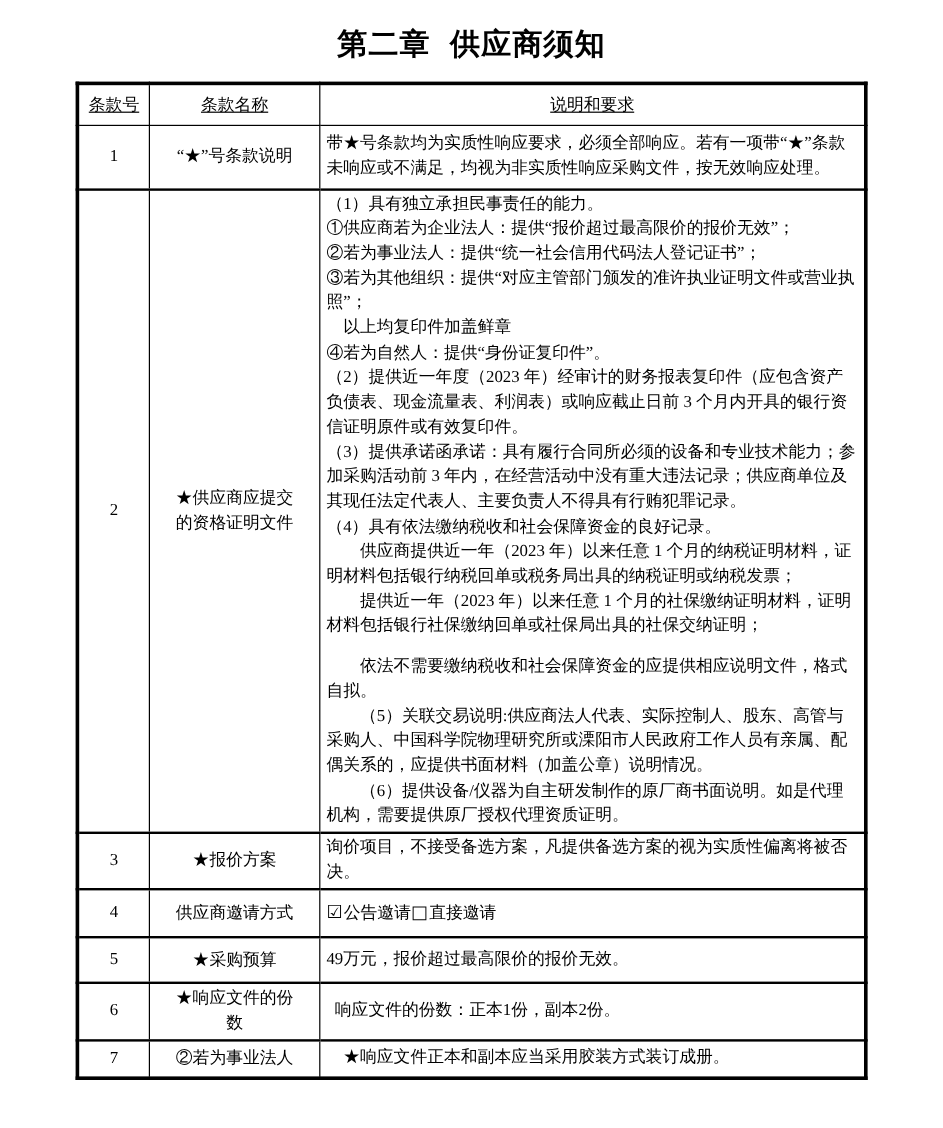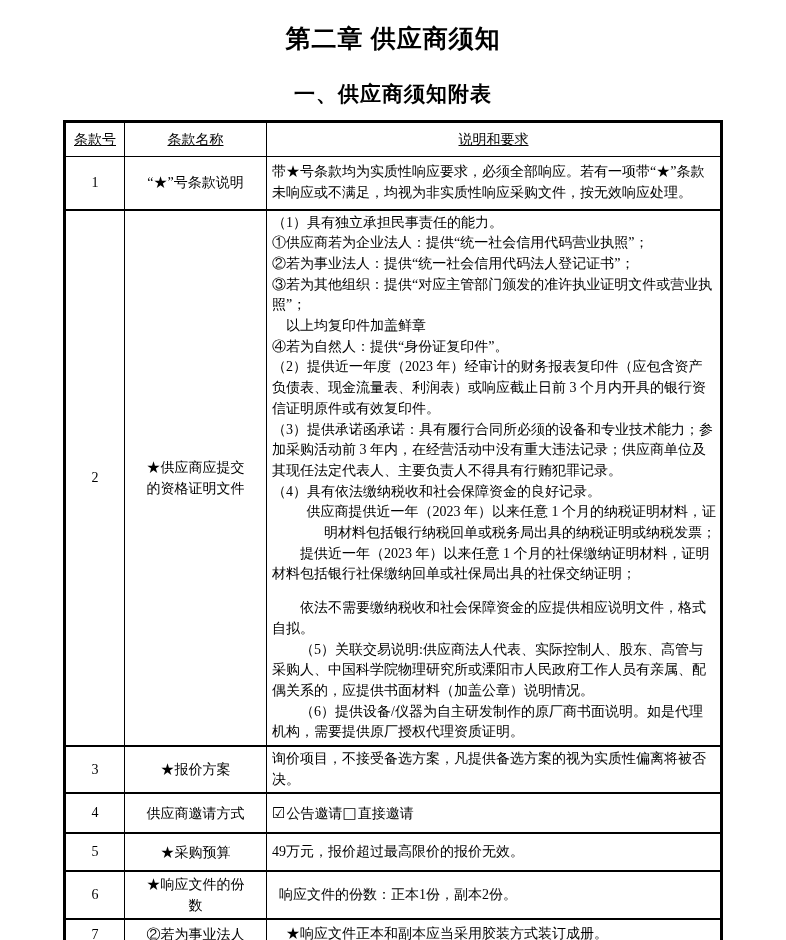--- a/index.html
+++ b/index.html
@@ -8,21 +8,21 @@
     width: 786px; height: 940px;
     font-family: "Liberation Serif", "DejaVu Serif", serif;
     color: #000;
     overflow: hidden;
   }
   .page { position: relative; width: 786px; height: 940px; background: #fff; }
 
   .chapter-title {
     margin: 24px 0 0 0;
     text-align: center;
-    font-family: Liberation Serif, serif;
+    font-family: Liberation Mono, monospace;
     font-size: 25px;
     font-weight: bold;
     letter-spacing: 1px;
     line-height: 30px;
   }
   .section-title {
     margin: 28px 0 0 0;
     text-align: center;
     font-family: "Liberation Sans", "DejaVu Sans", sans-serif;
     font-size: 21px;
@@ -70,21 +70,20 @@
     font-family: "DejaVu Sans", sans-serif;
     font-size: 15px;
     margin-right: 1px;
   }
 </style>
 </head>
 <body>
 
 <div class="page">
   <h1 class="chapter-title">第二章 供应商须知</h1>
-  <h2 class="section-title">一、供应商须知附表</h2>
 
   <table class="notice-table">
     <colgroup>
       <col style="width:60px">
       <col style="width:142px">
       <col style="width:455px">
     </colgroup>
     <thead>
       <tr>
         <th>条款号</th>
@@ -98,29 +97,29 @@
           <td class="cell-name">“★”号条款说明</td>
           <td class="cell-desc">
             <p>带★号条款均为实质性响应要求，必须全部响应。若有一项带“★”条款未响应或不满足，均视为非实质性响应采购文件，按无效响应处理。</p>
           </td>
         </tr>
         <tr>
           <td class="cell-no">2</td>
           <td class="cell-name">★供应商应提交的资格证明文件</td>
           <td class="cell-desc">
             <p>（1）具有独立承担民事责任的能力。</p>
-            <p>①供应商若为企业法人：提供“统一社会信用代码营业执照”；</p>
+            <p>①供应商若为企业法人：提供“报价超过最高限价的报价无效”；</p>
             <p>②若为事业法人：提供“统一社会信用代码法人登记证书”；</p>
             <p>③若为其他组织：提供“对应主管部门颁发的准许执业证明文件或营业执照”；</p>
             <p style="text-indent: 1em;">以上均复印件加盖鲜章</p>
             <p>④若为自然人：提供“身份证复印件”。</p>
             <p>（2）提供近一年度（2023 年）经审计的财务报表复印件（应包含资产负债表、现金流量表、利润表）或响应截止日前 3 个月内开具的银行资信证明原件或有效复印件。</p>
             <p>（3）提供承诺函承诺：具有履行合同所必须的设备和专业技术能力；参加采购活动前 3 年内，在经营活动中没有重大违法记录；供应商单位及其现任法定代表人、主要负责人不得具有行贿犯罪记录。</p>
             <p>（4）具有依法缴纳税收和社会保障资金的良好记录。</p>
-            <p style="text-indent: 2em; text-align: right;">供应商提供近一年（2023 年）以来任意 1 个月的纳税证明材料，证明材料包括银行纳税回单或税务局出具的纳税证明或纳税发票；</p>
+            <p style="text-indent: 2em;">供应商提供近一年（2023 年）以来任意 1 个月的纳税证明材料，证明材料包括银行纳税回单或税务局出具的纳税证明或纳税发票；</p>
             <p style="text-indent: 2em;">提供近一年（2023 年）以来任意 1 个月的社保缴纳证明材料，证明材料包括银行社保缴纳回单或社保局出具的社保交纳证明；</p>
             <p style="text-indent: 2em; margin-top: 13px;">依法不需要缴纳税收和社会保障资金的应提供相应说明文件，格式自拟。</p>
             <p style="text-indent: 2em;">（5）关联交易说明:供应商法人代表、实际控制人、股东、高管与采购人、中国科学院物理研究所或溧阳市人民政府工作人员有亲属、配偶关系的，应提供书面材料（加盖公章）说明情况。</p>
             <p style="text-indent: 2em;">（6）提供设备/仪器为自主研发制作的原厂商书面说明。如是代理机构，需要提供原厂授权代理资质证明。</p>
           </td>
         </tr>
         <tr>
           <td class="cell-no">3</td>
           <td class="cell-name">★报价方案</td>
           <td class="cell-desc">

